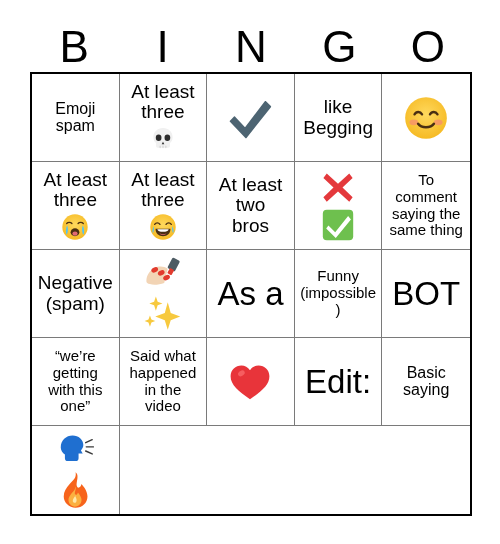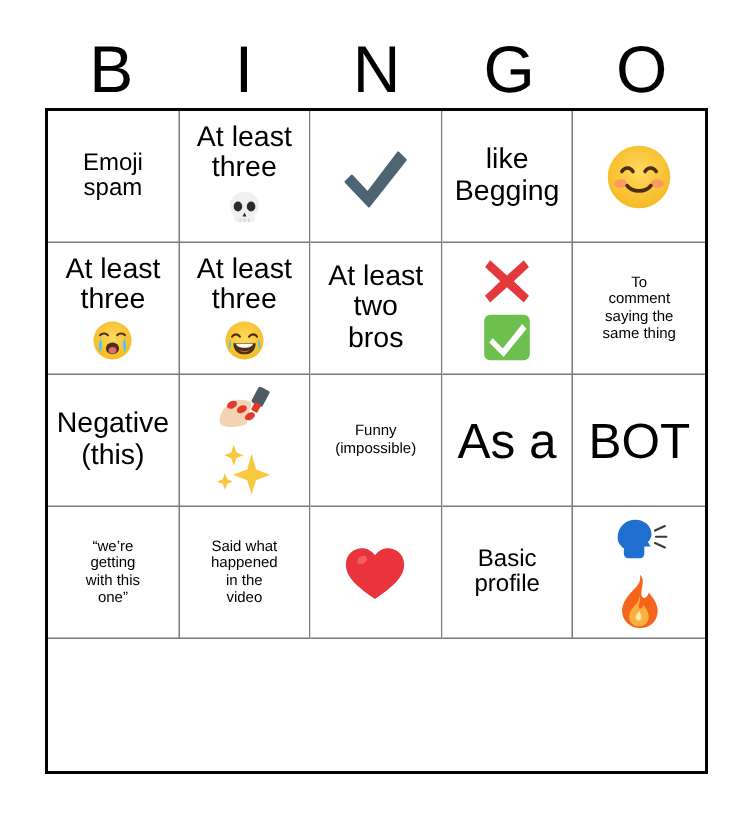--- a/index.html
+++ b/index.html
@@ -75,21 +75,21 @@
 
   .cell-text {
     display: block;
     width: 100%;
     line-height: 1.02;
     word-wrap: break-word;
     white-space: pre-line;
   }
   .sz-lg  { font-size: 16px; line-height: 1.04; }
   .sz-md  { font-size: 19px; line-height: 1.06; }
-  .sz-sm  { font-size: 10px; line-height: 1.12; }
+  .sz-sm  { font-size: 15px; line-height: 1.12; }
   .sz-xxl { font-size: 33px; line-height: 1.02; }
 
   
   .svg-emoji { display:block; line-height:0; }
 </style>
 </head>
 <body>
 
 <div id="bingo-card">
 
@@ -211,46 +211,46 @@
         </span>
       </div>
       <div class="cell">
         <span class="cell-text sz-sm">To
 comment
 saying the
 same thing</span>
       </div>
       <div class="cell">
         <span class="cell-text sz-md">Negative
-(this)</span>
+(spam)</span>
       </div>
       <div class="cell">
         <span style="display: flex; flex-direction: column; align-items: center; justify-content: center; line-height: 0;">
           <span class="svg-emoji"><svg width="38" height="38" viewBox="0 0 64 64" xmlns="http://www.w3.org/2000/svg">
               <path d="M4 44c0-10 6-18 14-22 7-4 16-3 22 1l-6 24c-8 3-18 4-24 2-4-1-6-3-6-5z" fill="#f2d4b5"></path>
               <ellipse cx="18" cy="25" rx="6" ry="4" transform="rotate(-28 18 25)" fill="#e23b2e"></ellipse>
               <ellipse cx="29" cy="30" rx="6" ry="4" transform="rotate(-28 29 30)" fill="#e23b2e"></ellipse>
               <ellipse cx="38" cy="38" rx="6" ry="4" transform="rotate(-28 38 38)" fill="#e23b2e"></ellipse>
               <rect x="43" y="6" width="14" height="20" rx="2.5" transform="rotate(28 50 16)" fill="#4d5b63"></rect>
               <rect x="41" y="23" width="8" height="10" rx="1.5" transform="rotate(28 45 28)" fill="#e23b2e"></rect>
             </svg></span>
           <span style="height:1px;display:block"></span>
           <span class="svg-emoji"><svg width="38" height="38" viewBox="0 0 64 64" xmlns="http://www.w3.org/2000/svg">
               <path d="M40 14 L45 32 L61 38 L45 44 L40 60 L35 44 L19 38 L35 32 Z" fill="#f7c93e"></path>
               <path d="M20 4 L23 13 L31 16 L23 19 L20 28 L17 19 L9 16 L17 13 Z" fill="#f7c93e"></path>
               <path d="M10 36 L12.5 43 L19 45.5 L12.5 48 L10 55 L7.5 48 L1 45.5 L7.5 43 Z" fill="#f7c93e"></path>
             </svg></span>
         </span>
       </div>
       <div class="cell">
+        <span class="cell-text sz-xxl">As a</span>
+      </div>
+      <div class="cell">
         <span class="cell-text sz-sm">Funny
 (impossible)</span>
-      </div>
-      <div class="cell">
-        <span class="cell-text sz-xxl">As a</span>
       </div>
       <div class="cell">
         <span class="cell-text sz-xxl">BOT</span>
       </div>
       <div class="cell">
         <span class="cell-text sz-sm">“we’re
 getting
 with this
 one”</span>
       </div>
@@ -262,22 +262,25 @@
       </div>
       <div class="cell">
         <span style="display: flex; flex-direction: column; align-items: center; justify-content: center; line-height: 0;">
           <span class="svg-emoji"><svg width="46" height="46" viewBox="0 0 64 64" xmlns="http://www.w3.org/2000/svg">
               <path d="M32 56C16 45 5 36 5 24 5 15 12 9 20 9c5 0 9 2.5 12 6.5C35 11.5 39 9 44 9c8 0 15 6 15 15 0 12-11 21-27 32z" fill="#e8343a"></path>
               <ellipse cx="20" cy="20" rx="5" ry="3.5" transform="rotate(-32 20 20)" fill="#ff7a7a" opacity="0.6"></ellipse>
             </svg></span>
         </span>
       </div>
       <div class="cell">
+        <span class="cell-text sz-xxl">Edit:</span>
+      </div>
+      <div class="cell">
         <span class="cell-text sz-lg">Basic
-profile</span>
+saying</span>
       </div>
       <div class="cell">
         <span style="display: flex; flex-direction: column; align-items: center; justify-content: center; line-height: 0;">
           <span class="svg-emoji"><svg width="38" height="38" viewBox="0 0 64 64" xmlns="http://www.w3.org/2000/svg">
               <path d="M8 26C8 14 17 6 28 6c10 0 18 7 18 16 0 4-2 7-4 9l3 5h-7v8c0 3-2 5-5 5H20c-3 0-5-2-5-5v-6c-4-3-7-7-7-12z" fill="#1f6fd0"></path>
               <path d="M50 18 L61 13" stroke="#3a3a3a" stroke-width="2.4" stroke-linecap="round"></path>
               <path d="M51 25 L63 25" stroke="#3a3a3a" stroke-width="2.4" stroke-linecap="round"></path>
               <path d="M50 32 L61 37" stroke="#3a3a3a" stroke-width="2.4" stroke-linecap="round"></path>
             </svg></span>
           <span style="height:1px;display:block"></span>

